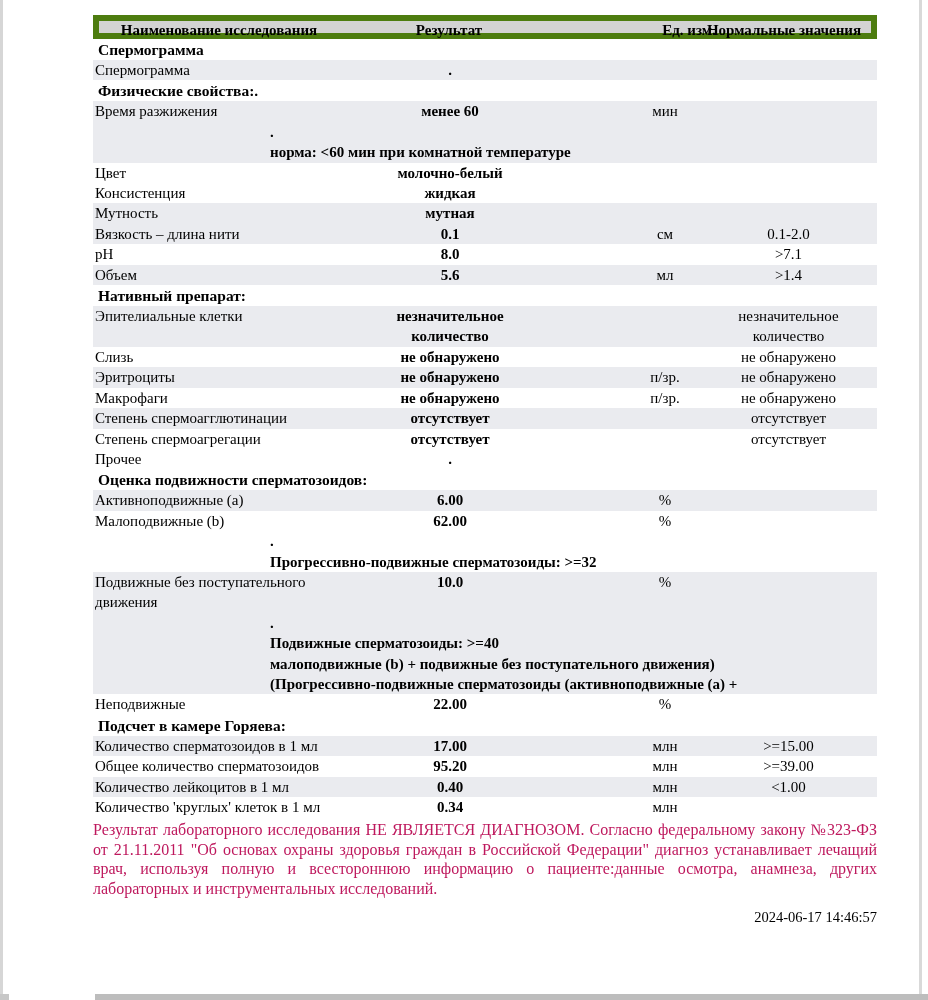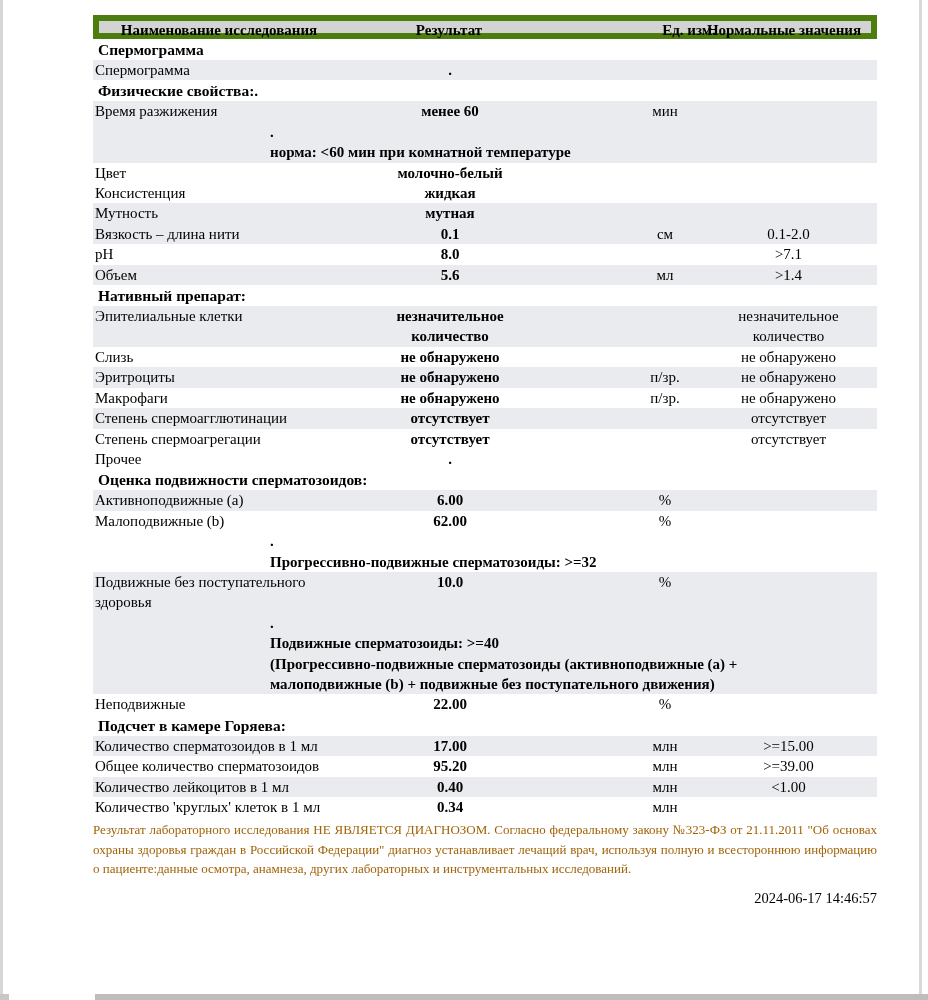--- a/index.html
+++ b/index.html
@@ -37,22 +37,22 @@
   }
   .row.striped { background:#eaebef; }
   .row div { white-space:nowrap; }
   .cell-name   { padding-left:2px; text-align:left; }
   .cell-result { text-align:center; font-weight:bold; }
   .cell-unit   { text-align:center; }
   .cell-normal { text-align:center; }
   .notes { grid-column:2 / 5; text-align:left; font-weight:bold; }
 
   .footer {
-    margin-top:3px; font-size:13px; line-height:19.5px;
-    text-align:justify; color:#a16207;
+    margin-top:3px; font-size:16px; line-height:19.5px;
+    text-align:justify; color:#be185d;
   }
   .date { text-align:right; font-size:14.5px; margin-top:11px; }
 </style>
 </head>
 <body>
 
 <div class="edge-left"></div>
 <div class="edge-right"></div>
 
 <div class="report">
@@ -275,34 +275,34 @@
         </div>
         <div class="cell-normal"></div>
         <div class="notes">
           <div>.</div>
           <div>Прогрессивно-подвижные сперматозоиды: &gt;=32</div>
         </div>
       </div>
       <div class="row striped">
         <div class="cell-name">
           <div>Подвижные без поступательного</div>
-          <div>здоровья</div>
+          <div>движения</div>
         </div>
         <div class="cell-result">
           <div>10.0</div>
         </div>
         <div class="cell-unit">
           <div>%</div>
         </div>
         <div class="cell-normal"></div>
         <div class="notes">
           <div>.</div>
           <div>Подвижные сперматозоиды: &gt;=40</div>
+          <div>малоподвижные (b) + подвижные без поступательного движения)</div>
           <div>(Прогрессивно-подвижные сперматозоиды (активноподвижные (a) +</div>
-          <div>малоподвижные (b) + подвижные без поступательного движения)</div>
         </div>
       </div>
       <div class="row">
         <div class="cell-name">
           <div>Неподвижные</div>
         </div>
         <div class="cell-result">
           <div>22.00</div>
         </div>
         <div class="cell-unit">

